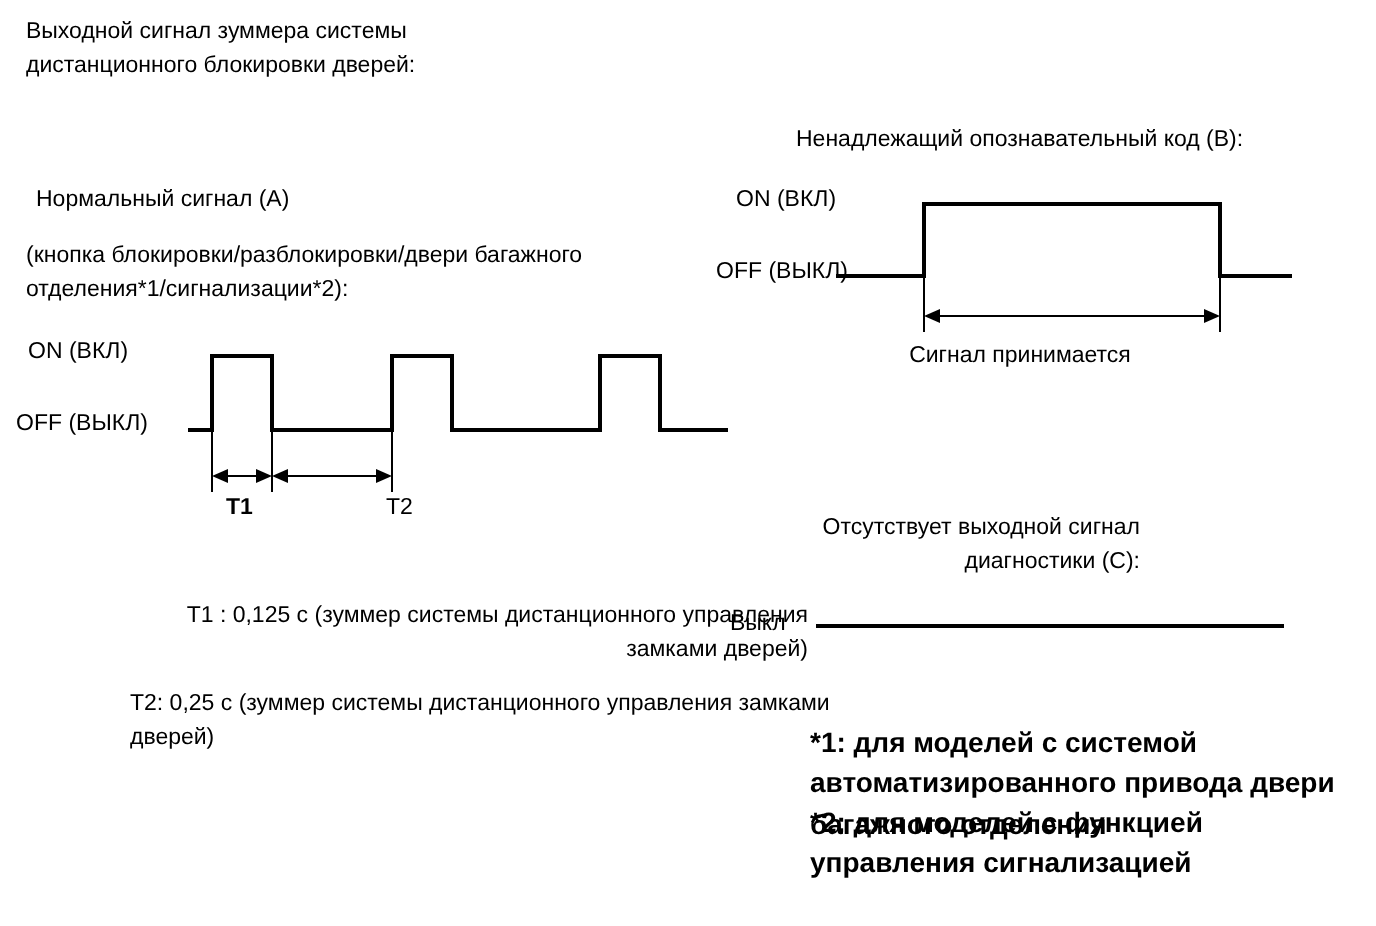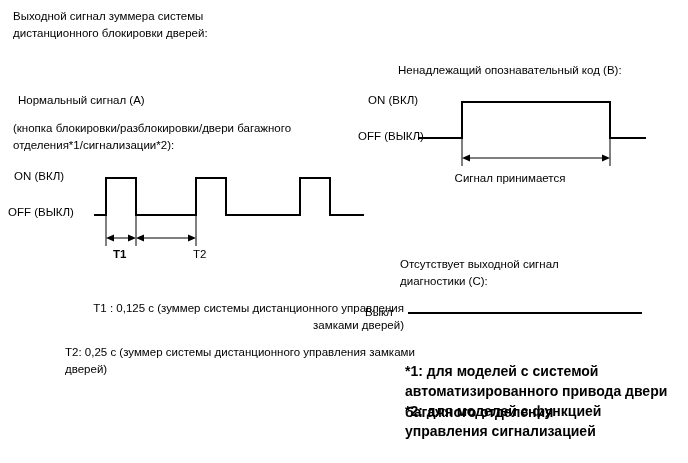--- a/index.html
+++ b/index.html
@@ -62,20 +62,20 @@
   <polyline points="6,44 50,44 50,8 198,8 198,44 234,44" fill="none" stroke-width="2"></polyline>
   <line x1="50" y1="44" x2="50" y2="72" stroke-width="1"></line>
   <line x1="198" y1="44" x2="198" y2="72" stroke-width="1"></line>
   <line x1="56" y1="64" x2="192" y2="64" stroke-width="1"></line>
   <polygon points="50,64 58,60.5 58,67.5"></polygon>
   <polygon points="198,64 190,60.5 190,67.5"></polygon>
 </svg>
 
 <div class="abs" style="left:440px; top:170px; width:140px; text-align:center;">Сигнал принимается</div>
 
-<div class="abs" style="left:400px; top:256px; width:170px;">Отсутствует выходной сигнал диагностики (C):</div>
+<div class="abs" style="left:400px; top:256px; width:170px;text-align:right;">Отсутствует выходной сигнал диагностики (C):</div>
 
 <div class="abs" style="left:365px; top:304px;">Выкл</div>
 
 <div class="abs flatline" style="left:408px; top:312px; width:234px;"></div>
 
 <div class="abs small" style="left:405px; top:361px; width:282px;">*1: для моделей с системой автоматизированного привода двери багажного отделения</div>
 <div class="abs small" style="left:405px; top:401px; width:282px;">*2: для моделей с функцией управления сигнализацией</div>
 
 </body></html>

